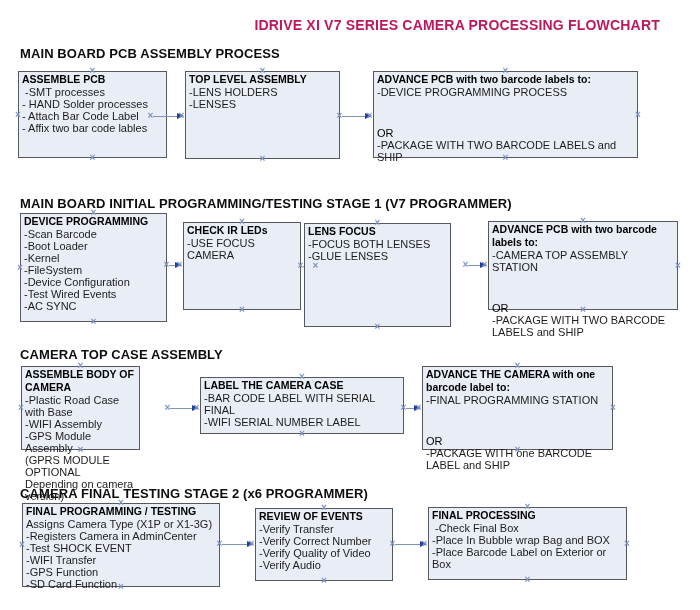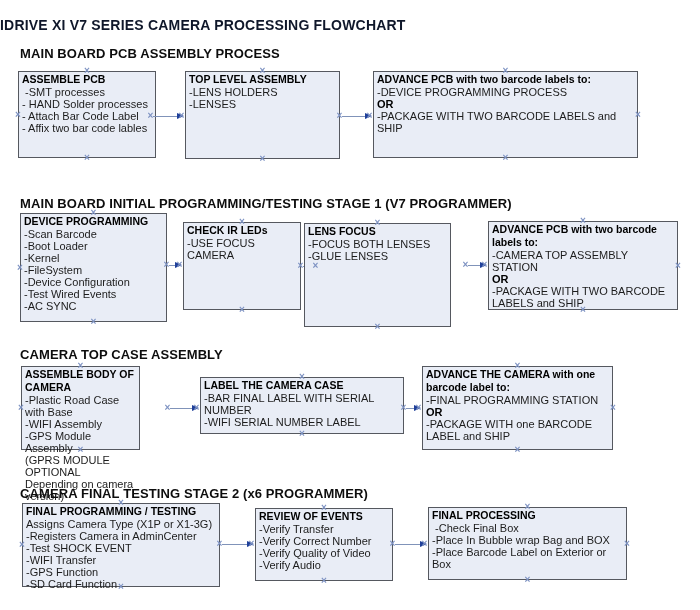--- a/index.html
+++ b/index.html
@@ -1,28 +1,28 @@
 <!DOCTYPE html>
 <html style="--box_fill: #e9edf6; --box_border: #55585f; --connector_line: #8093b9; --arrowhead: #20409a; --handle: #7d92c2;"><head>
 <meta charset="utf-8">
 <style>
   html,body{margin:0;padding:0;background:#ffffff;}
   body{width:700px;height:610px;overflow:hidden;position:relative;
        font-family:"Liberation Sans","DejaVu Sans",sans-serif;color:#161616;}
   .canvas{position:absolute;inset:0;}
-  .title{position:absolute;top:17px;left:0;width:660px;text-align:left;
-         font-size:14px;font-weight:bold;color:#0f172a;letter-spacing:.2px;}
+  .title{position:absolute;top:17px;left:0;width:660px;text-align:right;
+         font-size:14px;font-weight:bold;color:#be185d;letter-spacing:.2px;}
   .heading{position:absolute;font-size:13px;font-weight:bold;color:#0d0d0d;
            white-space:nowrap;letter-spacing:.1px;text-align:right;}
   .box{position:absolute;background:var(--box_fill,#e9edf6);
        border:1.5px solid var(--box_border,#55585f);box-sizing:border-box;
        padding:1px 2px 0 3px;}
   .bt{font-size:10.5px;font-weight:bold;line-height:13px;color:#000;white-space:pre-wrap;}
   .bl{font-size:11px;line-height:12px;color:#1c1c1c;white-space:pre-wrap;}
-  .bl.b{font-weight:bold;color:#000;}
+  .bl.b{font-weight:normal;color:#000;margin-top:29px;}
   
   .h{position:absolute;color:var(--handle,#7d92c2);font-size:10px;line-height:10px;
      font-weight:bold;width:7px;height:10px;text-align:center;pointer-events:none;}
   .h::before{content:"\00d7";}
   .ht{top:-6px;left:50%;margin-left:-3.5px;}
   .hb{bottom:-6px;left:50%;margin-left:-3.5px;}
   .hl{left:-4.5px;top:50%;margin-top:-5px;}
   .hr{right:-4.5px;top:50%;margin-top:-5px;}
   
   .conn{position:absolute;height:10px;display:flex;align-items:center;}
@@ -36,21 +36,21 @@
 </style>
 </head>
 <body>
 
 <div class="canvas">
 
   <div class="title">IDRIVE XI V7 SERIES CAMERA PROCESSING FLOWCHART</div>
 
   <div class="heading" style="left:20px;top:46px">MAIN BOARD PCB ASSEMBLY PROCESS</div>
 
-  <div class="box" style="left:18px;top:71px;width:138px;height:87px">
+  <div class="box" style="left:18px;top:71px;width:149px;height:87px">
     <span class="h ht"></span>
     <span class="h hb"></span>
     <span class="h hl"></span>
     <div class="bt">ASSEMBLE PCB</div>
     <div class="bl"> -SMT processes</div>
     <div class="bl">- HAND Solder processes</div>
     <div class="bl">- Attach Bar Code Label</div>
     <div class="bl">- Affix two bar code lables</div>
   </div>
 
@@ -166,21 +166,21 @@
     <span class="h hs"></span>
     <span class="cl"></span>
     <span class="ah"></span>
     <span class="h he"></span>
   </div>
 
   <div class="box" style="left:200px;top:377px;width:204px;height:57px">
     <span class="h ht"></span>
     <span class="h hb"></span>
     <div class="bt">LABEL THE CAMERA CASE</div>
-    <div class="bl">-BAR FINAL LABEL WITH SERIAL NUMBER</div>
+    <div class="bl">-BAR CODE LABEL WITH SERIAL FINAL</div>
     <div class="bl">-WIFI SERIAL NUMBER LABEL</div>
   </div>
 
   <div class="conn" style="left:404px;top:403px;width:18px">
     <span class="h hs"></span>
     <span class="cl"></span>
     <span class="ah"></span>
     <span class="h he"></span>
   </div>
 

